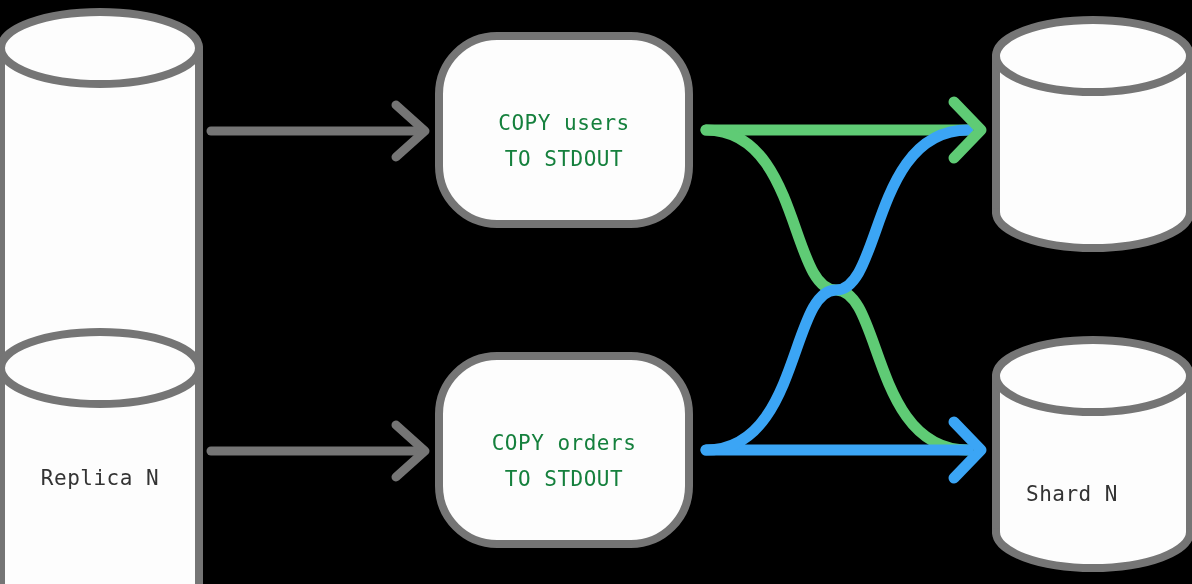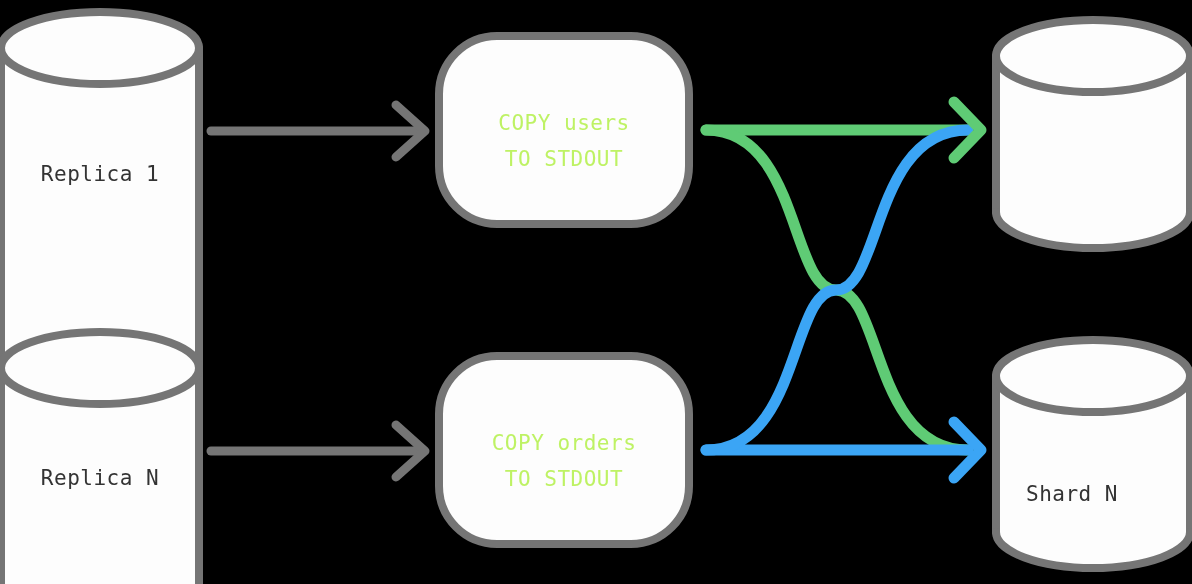--- a/index.html
+++ b/index.html
@@ -28,21 +28,21 @@
     font-family: "DejaVu Sans Mono", "Liberation Mono", monospace;
     font-size: 21px;
     letter-spacing: 0.5px;
     text-align: center;
     white-space: pre;
     user-select: none;
     pointer-events: none;
   }
   .proc-label {
     position: absolute;
-    color: #bef264;
+    color: #15803d;
     font-family: "DejaVu Sans Mono", "Liberation Mono", monospace;
     font-size: 21px;
     letter-spacing: 0.5px;
     text-align: center;
     white-space: pre;
     line-height: 36px;
     user-select: none;
     pointer-events: none;
   }
 </style>
@@ -116,21 +116,20 @@
 
     <g>
       <path d="M 706,450 C 800,450 790,290 836,290 C 882,290 872,130 968,130" fill="none" stroke="#3BA5F5" stroke-width="11" stroke-linecap="round"></path>
     </g>
 
     <path d="M 954,102 L 981,130 L 954,158" fill="none" stroke="#5FCB75" stroke-width="11" stroke-linecap="round" stroke-linejoin="round"></path>
     <path d="M 954,422 L 981,450 L 954,478" fill="none" stroke="#3BA5F5" stroke-width="11" stroke-linecap="round" stroke-linejoin="round"></path>
 
   </svg>
 
-  <div class="node-label" style="left:0px;  top:162px; width:200px;">Replica 1</div>
 
   <div class="node-label" style="left:0px;  top:466px; width:200px;">Replica N</div>
 
 
   <div class="node-label" style="left:992px; top:482px; width:160px;">Shard N</div>
 
   <div class="proc-label" style="left:439px; top:105px; width:250px;">COPY users</div>
   <div class="proc-label" style="left:439px; top:141px; width:250px;">TO STDOUT</div>
 
   <div class="proc-label" style="left:439px; top:400px; width:250px;margin-top:25px;">COPY orders</div>

